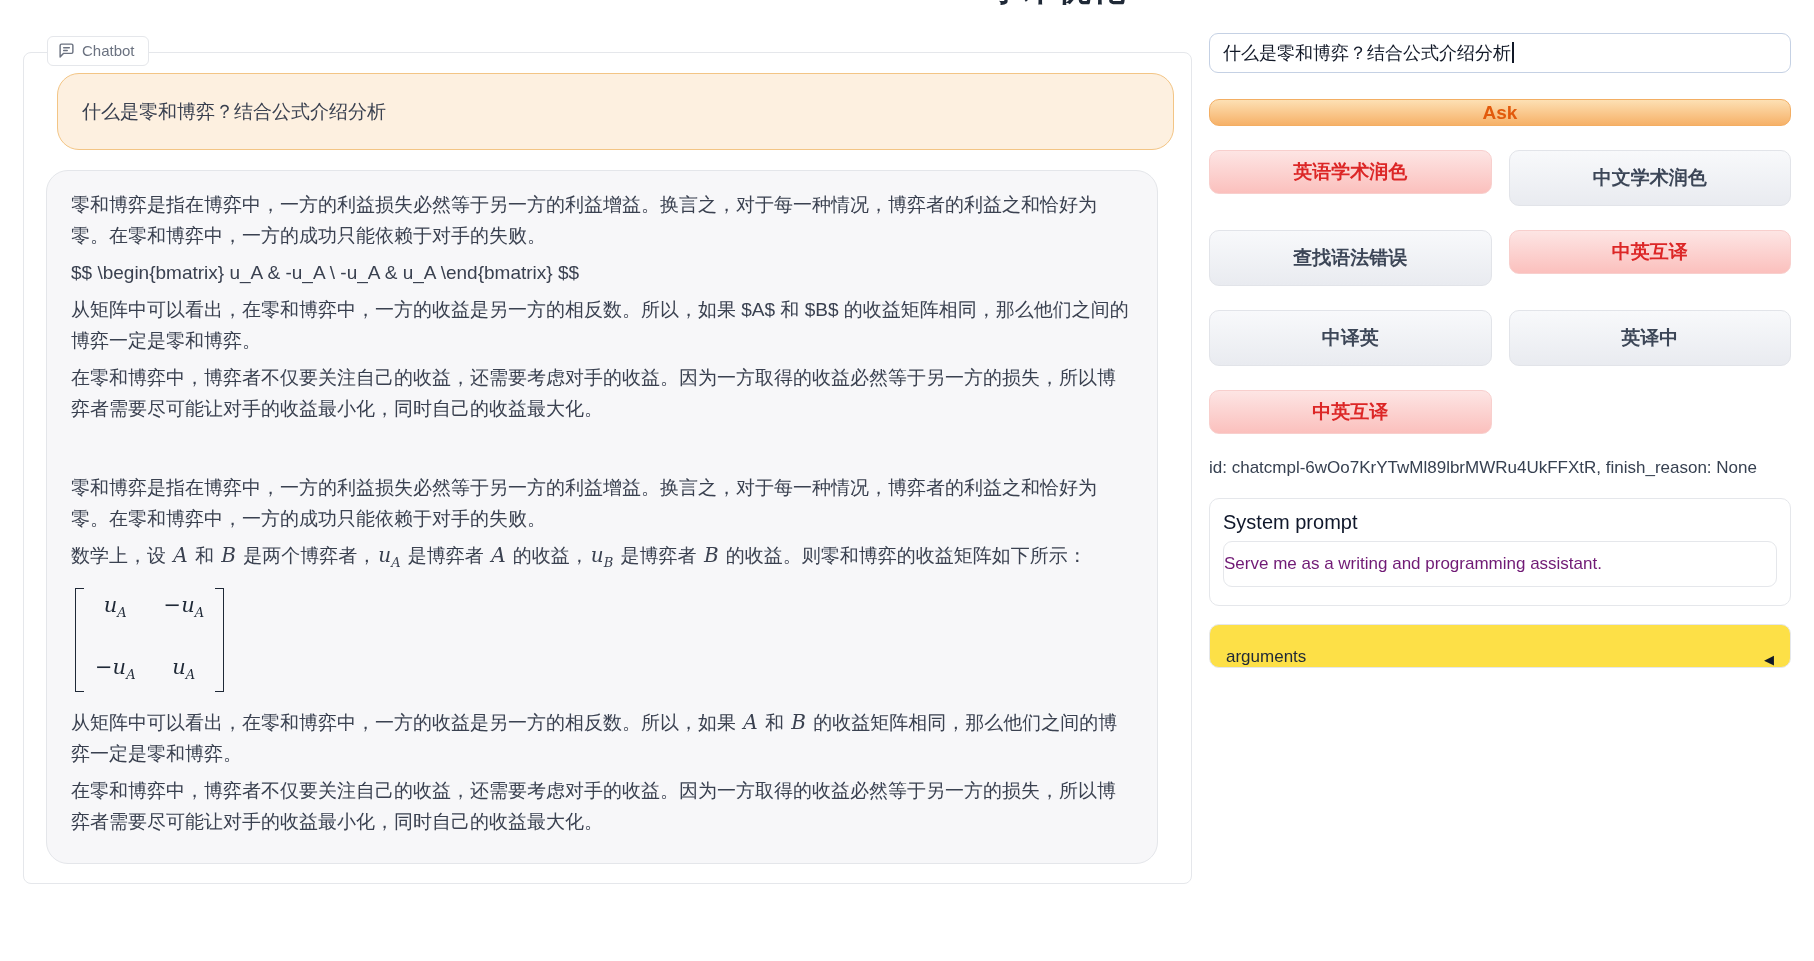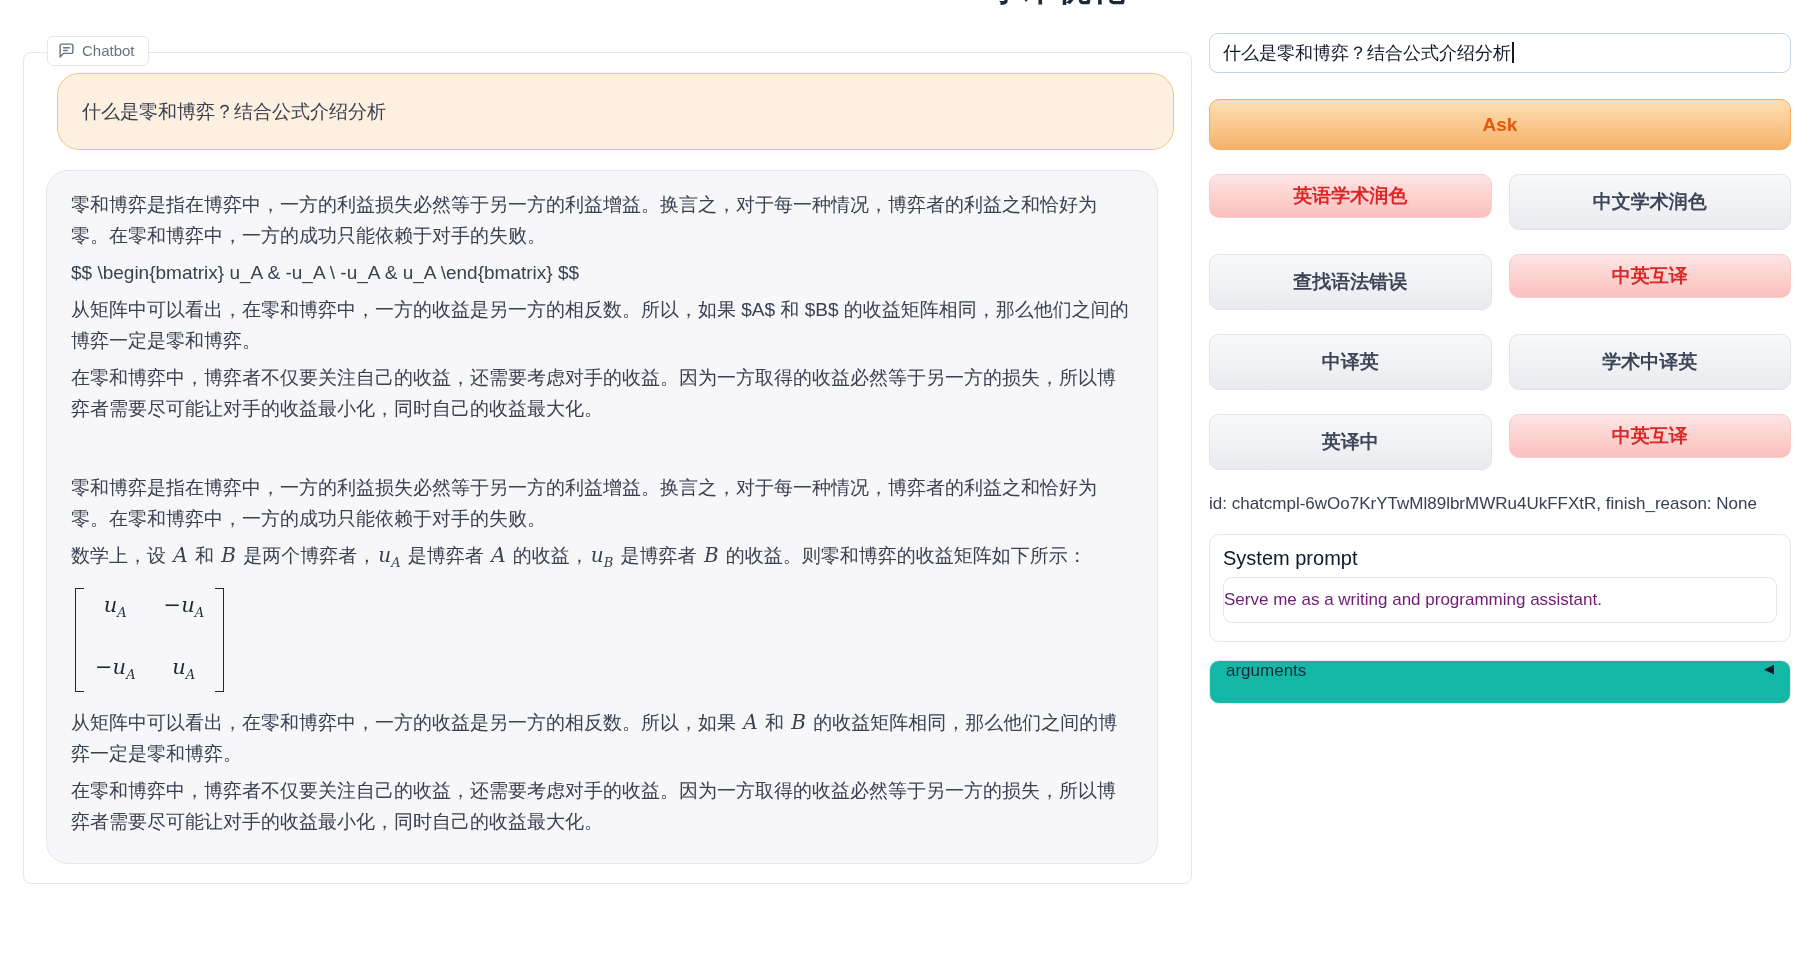--- a/index.html
+++ b/index.html
@@ -106,21 +106,21 @@
 
   .btn {
     display: block; width: 100%;
     font-family: inherit;
     font-weight: 700; font-size: 19px;
     border-radius: 10px;
     cursor: pointer;
     text-align: center;
   }
   .btn.primary {
-    margin-top: 26px; height: 51px;
+    margin-top: 26px; height: 27px;
     background: linear-gradient(180deg, #fde0b4 0%, #f6b168 100%);
     border: 1px solid #f3ae63;
     color: #e25a0c;
   }
   .grid {
     margin-top: 24px;
     display: grid; grid-template-columns: 1fr 1fr;
     column-gap: 17px; row-gap: 24px;
   }
   .btn.secondary {
@@ -148,22 +148,22 @@
   .textbox.sys-input {
     margin-top: 6px; height: 46px; line-height: 44px;
     border: 1px solid #e5e7eb;
     padding: 0 0;
     font-size: 17px; color: #701a75;
   }
 
   .accordion {
     margin-top: 18px; height: 44px;
     border: 1px solid #e5e7eb; border-radius: 10px;
-    background: #14b8a6;
-    display: flex; align-items: flex-start; justify-content: space-between;
+    background: #fde047;
+    display: flex; align-items: flex-end; justify-content: space-between;
     padding: 0 16px;
     font-size: 17px; color: #1f2937;
     cursor: pointer;
   }
   .accordion .tri { font-size: 13px; color: #111827; }
 </style>
 </head>
 <body>
 
 <h1 class="clipped-title">ChatGPT 学术优化</h1>
@@ -217,21 +217,20 @@
   <div class="textbox query" role="textbox"><span>什么是零和博弈？结合公式介绍分析</span><span class="caret"></span></div>
 
   <button class="btn primary">Ask</button>
 
   <div class="grid">
     <button class="btn stop">英语学术润色</button>
     <button class="btn secondary">中文学术润色</button>
     <button class="btn secondary">查找语法错误</button>
     <button class="btn stop">中英互译</button>
     <button class="btn secondary">中译英</button>
-    <button class="btn secondary">学术中译英</button>
     <button class="btn secondary">英译中</button>
     <button class="btn stop">中英互译</button>
   </div>
 
   <p class="status">id: chatcmpl-6wOo7KrYTwMl89lbrMWRu4UkFFXtR, finish_reason: None</p>
 
   <div class="sys-box">
     <div class="sys-label">System prompt</div>
     <div class="textbox sys-input" role="textbox"><span>Serve me as a writing and programming assistant.</span></div>
   </div>

